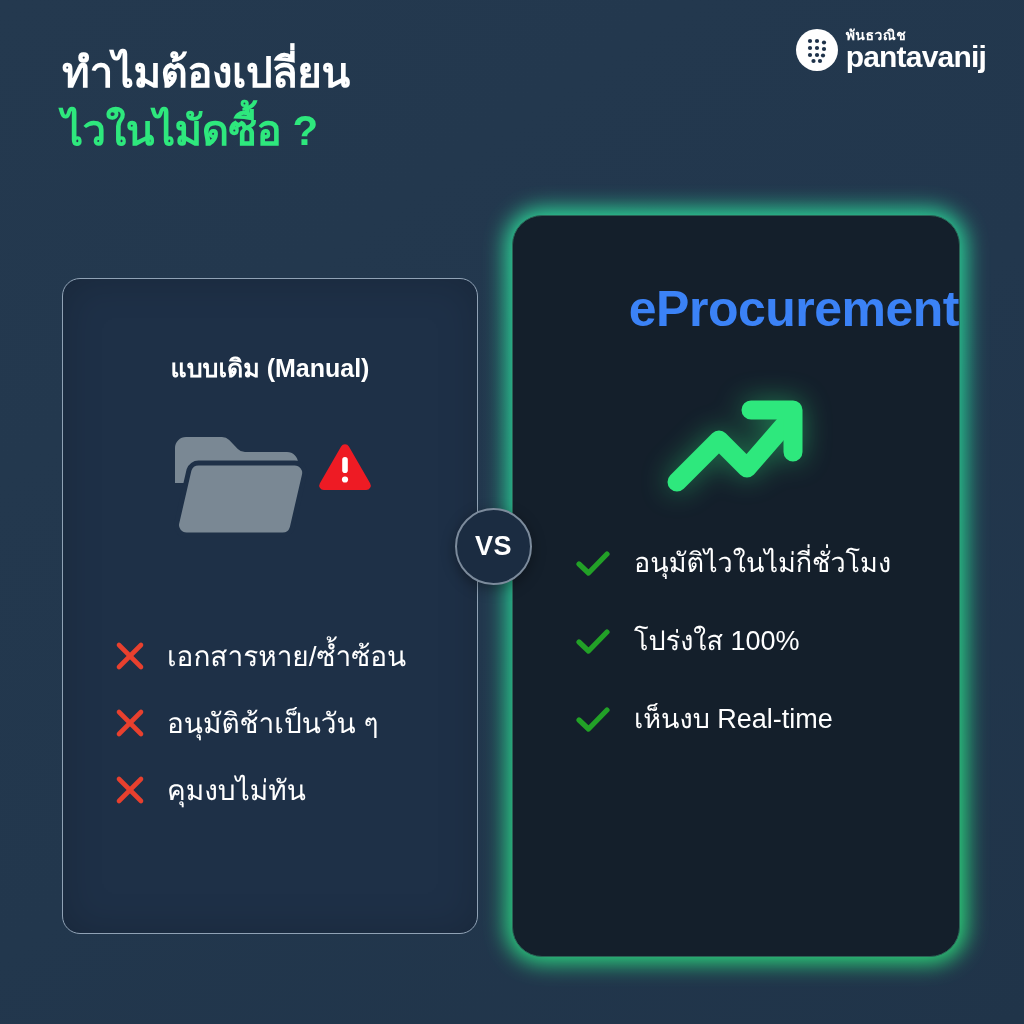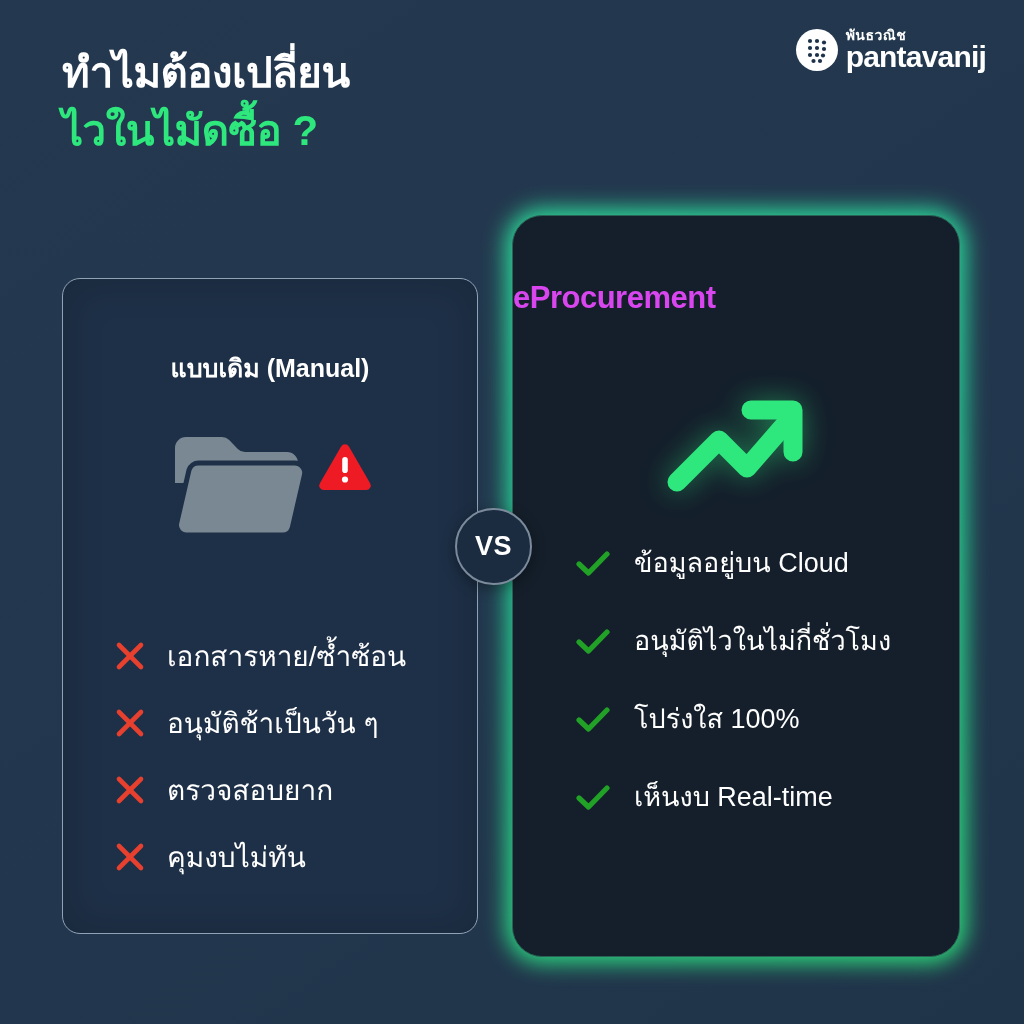--- a/index.html
+++ b/index.html
@@ -130,23 +130,23 @@
     text-align: center;
     color: #ffffff;
     font-size: 25px;
     font-weight: 700;
   }
   #eproc-title {
     position: absolute;
     top: 64px;
     left: 0;
     width: 100%;
-    text-align: left;
-    color: #d946ef;
-    font-size: 31px;
+    text-align: right;
+    color: #3b82f6;
+    font-size: 50px;
     font-weight: 700;
     letter-spacing: -.5px;
   }
 
   
   #manual-hero {
     position: absolute;
     top: 140px;
     left: 0;
     width: 100%;
@@ -317,58 +317,39 @@
       </div>
       <div class="list-row">
         <span class="mark mark-x">
           <svg width="34" height="34" viewBox="0 0 34 34">
               <g stroke="#e8402e" stroke-width="4.6" stroke-linecap="round">
                 <line x1="6" y1="6" x2="28" y2="28"></line>
                 <line x1="28" y1="6" x2="6" y2="28"></line>
               </g>
             </svg>
         </span>
-        <span class="row-label">ตรวจสอบยาก</span>
-      </div>
-      <div class="list-row">
-        <span class="mark mark-x">
-          <svg width="34" height="34" viewBox="0 0 34 34">
-              <g stroke="#e8402e" stroke-width="4.6" stroke-linecap="round">
-                <line x1="6" y1="6" x2="28" y2="28"></line>
-                <line x1="28" y1="6" x2="6" y2="28"></line>
-              </g>
-            </svg>
-        </span>
         <span class="row-label">คุมงบไม่ทัน</span>
       </div>
     </div>
   </div>
 
   <div id="card-eproc-wrap">
     <div id="card-eproc-glow"></div>
     <div id="card-eproc">
 
       <div id="eproc-title">eProcurement</div>
 
       <div id="eproc-hero">
         <svg id="trend-icon" width="146" height="110" viewBox="0 0 146 110">
           <path d="M14 96 L56 54 L84 82 L124 36" fill="none" stroke="#2ee87d" stroke-width="19" stroke-linecap="round" stroke-linejoin="round"></path>
           <path d="M88 24 L130 24 L130 66" fill="none" stroke="#2ee87d" stroke-width="19" stroke-linecap="round" stroke-linejoin="round"></path>
         </svg>
       </div>
 
       <div id="eproc-list">
-        <div class="list-row">
-          <span class="mark mark-check">
-            <svg width="34" height="28" viewBox="0 0 34 28">
-                <path d="M3 14 L12.5 23 L31 4" fill="none" stroke="#22a127" stroke-width="5.2" stroke-linecap="round" stroke-linejoin="round"></path>
-              </svg>
-          </span>
-          <span class="row-label-eproc">ข้อมูลอยู่บน Cloud</span>
-        </div>
         <div class="list-row">
           <span class="mark mark-check">
             <svg width="34" height="28" viewBox="0 0 34 28">
                 <path d="M3 14 L12.5 23 L31 4" fill="none" stroke="#22a127" stroke-width="5.2" stroke-linecap="round" stroke-linejoin="round"></path>
               </svg>
           </span>
           <span class="row-label-eproc">อนุมัติไวในไม่กี่ชั่วโมง</span>
         </div>
         <div class="list-row">
           <span class="mark mark-check">

